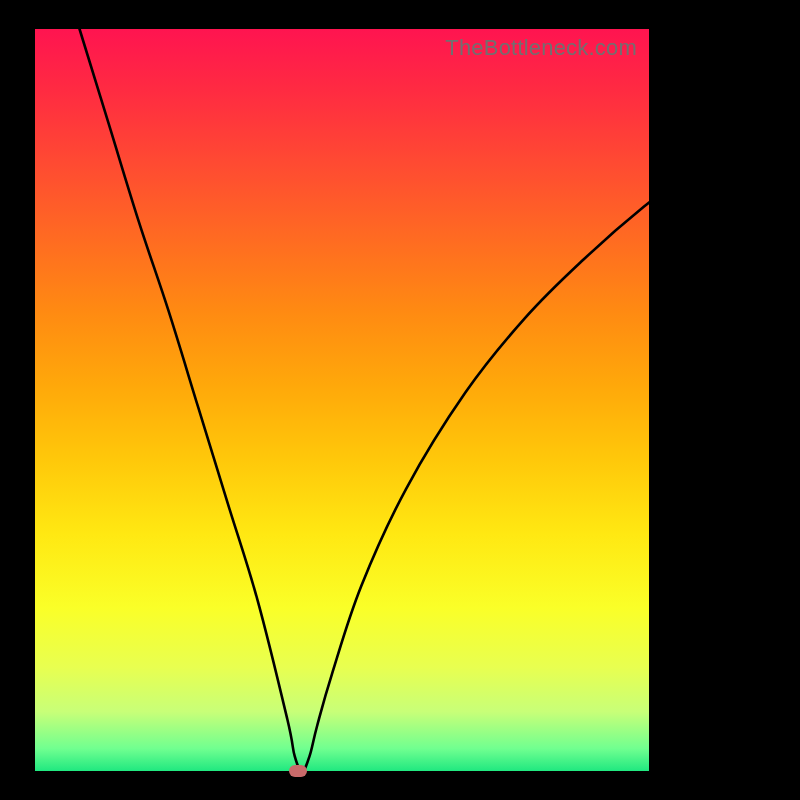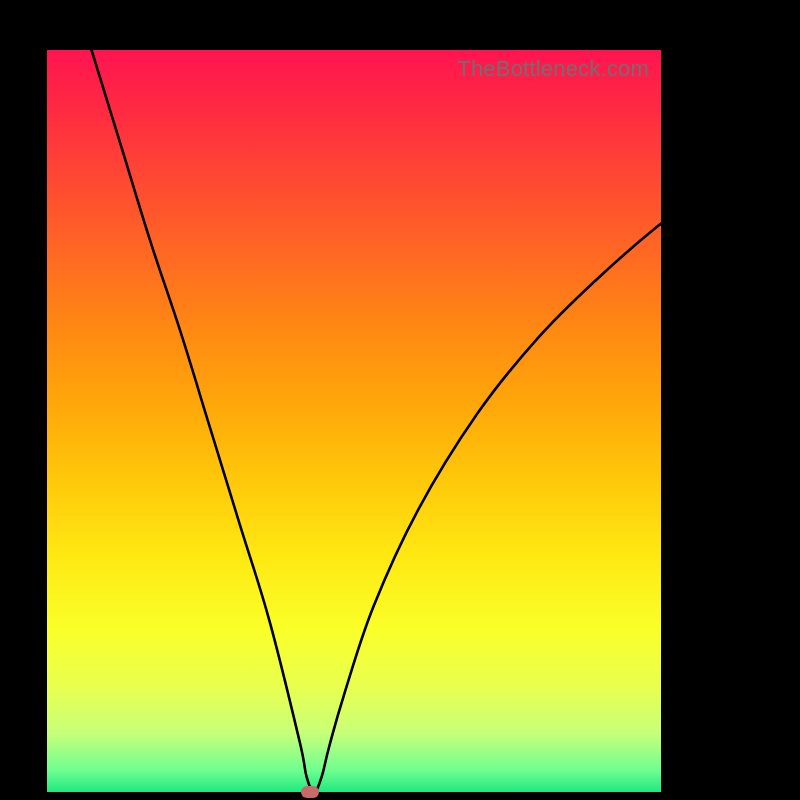--- a/index.html
+++ b/index.html
@@ -5,39 +5,38 @@
   * { margin: 0; padding: 0; box-sizing: border-box; }
   html, body { width: 800px; height: 800px; overflow: hidden; background: #000; }
   .frame {
     position: relative;
     width: 800px;
     height: 800px;
     background: #000;
   }
   .plot-area {
     position: absolute;
-    left: 47px;
+    left: 35px;
     top: 29px;
     width: 614px;
     height: 742px;
     background: linear-gradient(to bottom,
       #ff1450 0%,
       #ff2a42 8%,
       #ff4a32 18%,
       #ff6a22 28%,
       #ff8a12 38%,
       #ffa80a 48%,
       #ffc80a 58%,
       #ffe812 68%,
       #faff28 78%,
       #e8ff50 86%,
       #c8ff78 92%,
       #70ff90 97%,
       #20e880 100%);
-    margin-top: 21px;
   }
   .watermark {
     position: absolute;
     top: 6px;
     right: 12px;
     font-family: Arial, Helvetica, sans-serif;
     font-size: 22px;
     font-weight: 500;
     color: #726f70;
     letter-spacing: 0.2px;

